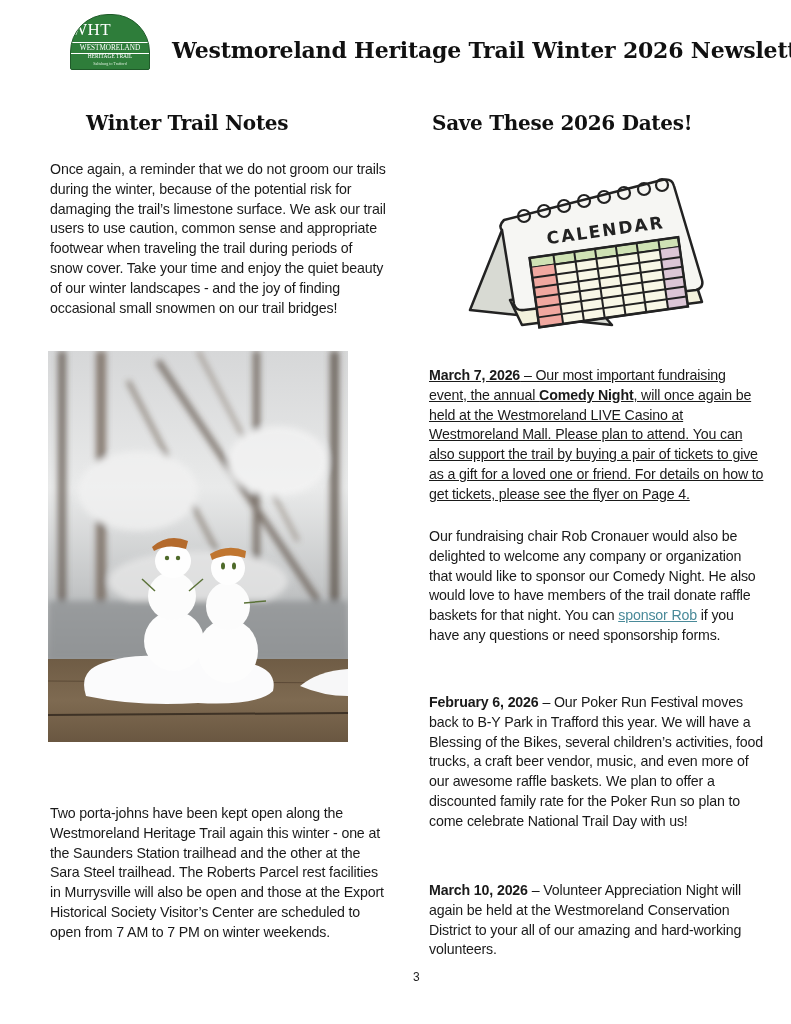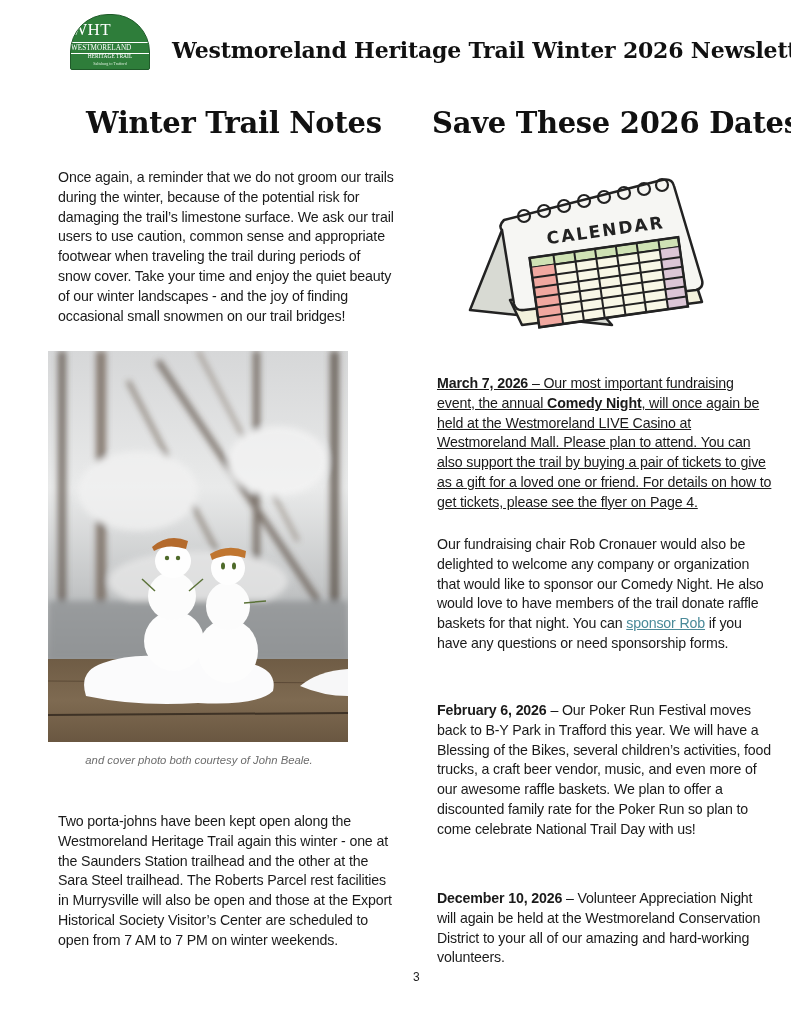--- a/index.html
+++ b/index.html
@@ -5,37 +5,37 @@
   html, body { margin: 0; padding: 0; background: #ffffff; }
   body { width: 791px; height: 1024px; position: relative; overflow: hidden;
          font-family: "Liberation Sans", "DejaVu Sans", sans-serif; color: #1a1a1a; }
 
   .logo { position: absolute; left: 70px; top: 14px; width: 78px; height: 54px;
           background: #2e7d3a; border-radius: 38px 38px 2px 2px; overflow: hidden;
           border: 1px solid #1f5a29; }
   .logo .mono { position: absolute; top: 6px; left: 0; width: 100%; 
                 font-family: "Liberation Serif", "DejaVu Serif", serif; color: #ffffff;
                 font-size: 17px; letter-spacing: 0.5px; line-height: 17px; }
-  .logo .line1 { position: absolute; top: 27px; left: 0; width: 100%; text-align: left;
+  .logo .line1 { position: absolute; top: 27px; left: 0; width: 100%; text-align: center;
                  font-family: "Liberation Serif", serif; color: #fff; font-size: 7.2px; line-height: 8px;
                  border-top: 1px solid #ffffff; border-bottom: 1px solid #ffffff; padding: 1px 0; }
   .logo .line2 { position: absolute; top: 38px; left: 0; width: 100%; text-align: center;
                  font-family: "Liberation Serif", serif; color: #fff; font-size: 5.5px; line-height: 6px; }
   .logo .line3 { position: absolute; top: 46px; left: 0; width: 100%; text-align: center;
                  font-family: "Liberation Serif", serif; color: #d8ecd9; font-size: 4px; line-height: 5px; }
 
   .page-title { position: absolute; left: 172px; top: 37px; font-family: "DejaVu Serif", "Liberation Serif", serif;
                 font-weight: bold; font-size: 22px; color: #111; white-space: nowrap; letter-spacing: -0.2px; }
 
   .section-heading { font-family: "DejaVu Serif", "Liberation Serif", serif; font-weight: bold;
-                     font-size: 29px; color: #111; margin: 0; line-height: 32px; white-space: nowrap; letter-spacing: -0.3px; }
+                     font-size: 20px; color: #111; margin: 0; line-height: 32px; white-space: nowrap; letter-spacing: -0.3px; }
   .h-left { position: absolute; left: 86px; top: 107px; }
   .h-right { position: absolute; left: 432px; top: 107px; }
 
-  p.body { font-size: 14.2px; line-height: 19.8px; margin: 12px; color: #1a1a1a; letter-spacing: -0.15px; }
+  p.body { font-size: 14.2px; line-height: 19.8px; margin: 4px; color: #1a1a1a; letter-spacing: -0.15px; }
   p.body b { font-weight: bold; }
 
   .intro { position: absolute; left: 46px; top: 156px; width: 336px; }
 
   .photo { position: absolute; left: 48px; top: 351px; width: 300px; height: 391px; overflow: hidden;
            background: linear-gradient(180deg, #cfd1d3 0%, #e4e5e6 25%, #bfc2c4 55%, #9fa3a6 72%, #6a5a48 84%, #7a6650 100%); }
   .caption { position: absolute; left: 46px; top: 751px; width: 306px; text-align: center;
              font-size: 11.3px; line-height: 18px; font-style: italic; color: #6d6d6d; }
   .porta { position: absolute; left: 46px; top: 800px; width: 336px; }
 
@@ -116,21 +116,20 @@
     <ellipse cx="180" cy="255" rx="22" ry="24" fill="#fcfcfc"></ellipse>
     <ellipse cx="180" cy="217" rx="17" ry="17" fill="#fefefe"></ellipse>
     <path d="M162 203 Q180 192 198 200 L197 207 Q180 201 164 209 Z" fill="#c07630"></path>
     <ellipse cx="175" cy="215" rx="2" ry="3.5" fill="#4e6a2a"></ellipse>
     <ellipse cx="186" cy="215" rx="2" ry="3.5" fill="#4e6a2a"></ellipse>
     <line x1="196" y1="252" x2="218" y2="250" stroke="#5b7238" stroke-width="1.5"></line>
   </svg>
 </div>
 
 <div class="caption">
-  <div>and cover photo both courtesy of John Beale.</div>
 </div>
 
 <p class="body porta">Two porta-johns have been kept open along the Westmoreland Heritage Trail again this winter - one at the Saunders Station trailhead and the other at the Sara Steel trailhead. The Roberts Parcel rest facilities in Murrysville will also be open and those at the Export Historical Society Visitor’s Center are scheduled to open from 7 AM to 7 PM on winter weekends.</p>
 
 <h2 class="section-heading h-right">Save These 2026 Dates!</h2>
 
 <div class="calendar">
   <svg width="250" height="170" viewBox="0 0 250 170">
 
     <path d="M40 70 L8 150 L150 165 L60 62 Z" fill="#d8dad3" stroke="#222" stroke-width="2.5" stroke-linejoin="round"></path>
@@ -173,15 +172,15 @@
     </g>
   </svg>
 </div>
 
 <p class="body ev1"><b>March 7, 2026</b><span> – Our most important fundraising event, the annual </span><b>Comedy Night</b><span>, will once again be held at the Westmoreland LIVE Casino at Westmoreland Mall.  Please plan to attend. You can also support the trail by buying a pair of tickets to give as a gift for a loved one or friend. For details on how to get tickets, please see the flyer on Page 4.</span></p>
 
 <p class="body ev1b"><span>Our fundraising chair Rob Cronauer would also be delighted to welcome any company or organization that would like to sponsor our Comedy Night. He also would love to have members of the trail donate raffle baskets for that night.  You can </span><a class="link" href="#">sponsor Rob</a><span> if you have any questions or need sponsorship forms.</span></p>
 
 <p class="body ev2"><b>February 6, 2026</b><span> – Our Poker Run Festival moves back to B-Y Park in Trafford this year.  We will have a Blessing of the Bikes, several children’s activities, food trucks, a craft beer vendor, music, and even more of our awesome raffle baskets. We plan to offer a discounted family rate for the Poker Run so plan to come celebrate National Trail Day with us!</span></p>
 
-<p class="body ev3"><b>December 10, 2026</b><span> – Volunteer Appreciation Night will again be held at the Westmoreland Conservation District to your all of our amazing and hard-working volunteers.</span></p>
+<p class="body ev3"><b>March 10, 2026</b><span> – Volunteer Appreciation Night will again be held at the Westmoreland Conservation District to your all of our amazing and hard-working volunteers.</span></p>
 
 <div class="page-number">3</div>
 
 </body></html>

